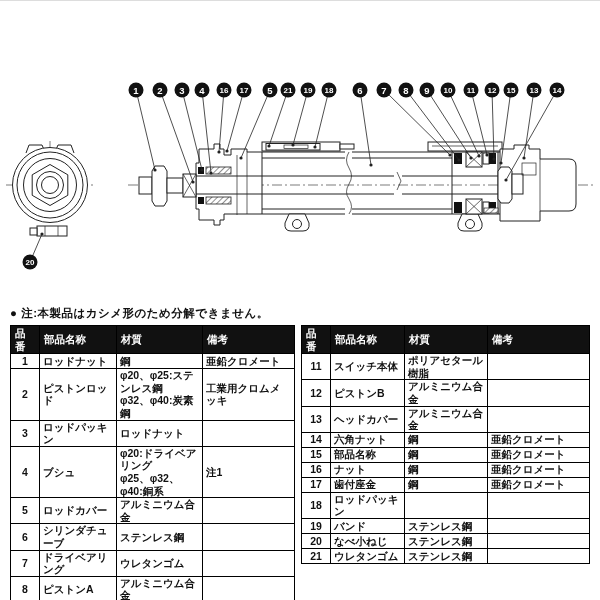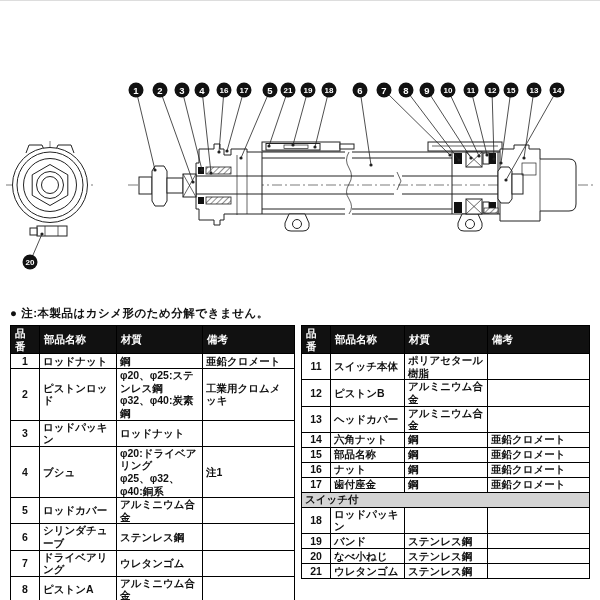--- a/index.html
+++ b/index.html
@@ -414,23 +414,20 @@
             <td>ナット</td>
             <td>鋼</td>
             <td>亜鉛クロメート</td>
           </tr>
           <tr>
             <td class="num">17</td>
             <td>歯付座金</td>
             <td>鋼</td>
             <td>亜鉛クロメート</td>
           </tr>
-          <tr class="section">
-            <td colspan="4">スイッチ付</td>
-          </tr>
           <tr>
             <td class="num">18</td>
             <td>ロッドパッキン</td>
             <td></td>
             <td></td>
           </tr>
           <tr>
             <td class="num">19</td>
             <td>バンド</td>
             <td>ステンレス鋼</td>

